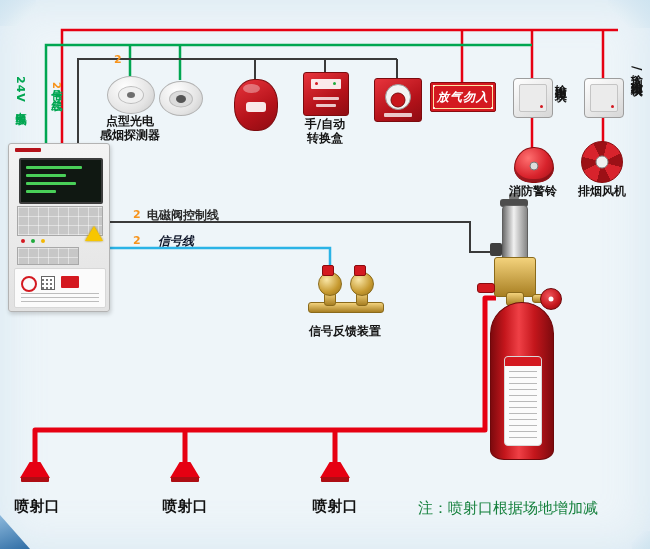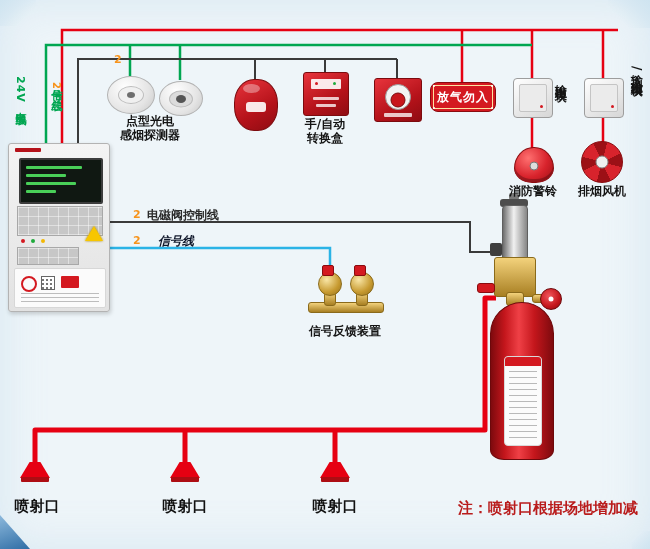--- a/index.html
+++ b/index.html
@@ -34,21 +34,21 @@
   .detector{border-radius:50%;background:radial-gradient(circle at 38% 30%,#ffffff,#e4e4e4 62%,#c7c7c7);border:1px solid #b2b2b2;}
   .det-inner{position:absolute;left:50%;top:50%;transform:translate(-50%,-50%);border-radius:50%;background:#f0f0f0;border:1px solid #bdbdbd;}
   .det-dot{position:absolute;left:50%;top:50%;transform:translate(-50%,-50%);border-radius:50%;background:#6e6e6e;}
   
   .redbody{background:linear-gradient(150deg,#e8343c,#b5121a 60%,#8f0c12);border:1px solid #7c0a0e;}
   .sounder{border-radius:20px/24px;}
   .gloss{position:absolute;left:20%;top:8%;width:40%;height:18%;border-radius:50%;background:rgba(255,255,255,.35);}
   .whitebar{position:absolute;background:rgba(255,255,255,.9);border-radius:1px;}
   .estop-ring{position:absolute;left:50%;top:42%;transform:translate(-50%,-50%);width:24px;height:24px;border-radius:50%;background:#f3f3f3;border:1px solid #999;}
   .estop-btn{position:absolute;left:50%;top:50%;transform:translate(-50%,-50%);width:13px;height:13px;border-radius:50%;background:#c8161d;border:1px solid #7c0a0e;}
-  .sign{background:#d41920;border:1px solid #8a0b0f;border-radius:8px;}
+  .sign{background:#d41920;border:1px solid #8a0b0f;border-radius:2px;font-style:italic;}
   .sign .frame{position:absolute;inset:2px;border:1px solid rgba(255,238,170,.95);}
   .sign .txt{position:absolute;inset:0;display:flex;align-items:center;justify-content:center;color:#fff;font-weight:700;font-size:12px;letter-spacing:1px;}
   .screwdot{position:absolute;width:2px;height:2px;border-radius:50%;background:#fff;}
   .module{background:linear-gradient(145deg,#ffffff,#d6d6d6);border:1px solid #9d9d9d;border-radius:4px;}
   .module .face{position:absolute;inset:5px;background:#ebebeb;border:1px solid #c4c4c4;border-radius:2px;}
   .bell{border-radius:50% 50% 46% 46%/60% 60% 42% 42%;background:radial-gradient(circle at 35% 30%,#ff7070,#d8232c 55%,#9c0f14);border:1px solid #8a0b0f;box-shadow:inset 0 -3px 0 rgba(0,0,0,.25);}
   .bell .screw{position:absolute;left:50%;top:52%;transform:translate(-50%,-50%);width:7px;height:7px;border-radius:50%;background:#ddd;border:1px solid #777;}
   .fan{border-radius:50%;background:repeating-conic-gradient(from 15deg,#d8232c 0 50deg,#9c1016 50deg 90deg);border:1px solid #8a0b0f;}
   .fan-cap{position:absolute;left:50%;top:50%;transform:translate(-50%,-50%);width:11px;height:11px;border-radius:50%;background:#efefef;border:1px solid #888;}
   
@@ -61,21 +61,21 @@
             border-radius:50% 50% 14px 14px/20% 20% 10px 10px;border:1px solid #6d080b;}
   .cyl-label{background:#fbfbfb;border:1px solid #d9d9d9;border-radius:4px;overflow:hidden;}
   .cyl-label .hdr{position:absolute;left:0;top:0;width:100%;height:9px;background:#d41920;}
   .cyl-label .lines{position:absolute;left:4px;top:14px;right:4px;bottom:5px;background:repeating-linear-gradient(180deg,#b9b9b9 0 1px,transparent 1px 6px);}
   .gauge{border-radius:50%;background:radial-gradient(circle at 40% 35%,#f1565c,#c4161c 60%,#8a0b0f);border:1px solid #6d080b;}
   .gauge .pin{position:absolute;left:50%;top:50%;transform:translate(-50%,-50%);width:5px;height:5px;border-radius:50%;background:#fff;}
   
   .nozzle-cone{position:absolute;left:0;top:0;width:30px;height:16px;background:#e60012;clip-path:polygon(32% 0,68% 0,100% 100%,0 100%);}
   .nozzle-lip{position:absolute;left:1px;top:15px;width:28px;height:5px;background:#ad0d13;border-radius:1px;}
   .corner{position:absolute;z-index:0;}
-  .note{position:absolute;z-index:3;color:#b91c1c;font-weight:700;font-size:15px;white-space:nowrap;margin-left:40px;}
+  .note{position:absolute;z-index:3;color:#15803d;font-weight:400;font-size:15px;white-space:nowrap;}
   .nozlbl{position:absolute;z-index:3;font-weight:700;color:#111;font-size:15px;text-align:center;}
 </style>
 </head>
 <body>
 
 <div class="stage">
 
   <div class="corner" style="left:0;top:0;width:36px;height:26px;background:linear-gradient(135deg,#cfe4f0,transparent 70%);"></div>
   <div class="corner" style="right:0;top:0;width:42px;height:28px;background:linear-gradient(225deg,#cfe4f0,transparent 70%);"></div>
   <div class="corner" style="left:0;bottom:0;width:30px;height:34px;clip-path:polygon(0 0,0 100%,100% 100%);background:linear-gradient(160deg,#8db9dc,#2f6da5);"></div>
@@ -217,21 +217,21 @@
   <div class="vlbl" style="left:12px;top:76px;height:84px;color:#00a651;font-size:11px;letter-spacing:1px;">24V电源线</div>
   <div class="vlbl" style="left:48px;top:80px;height:84px;color:#00a651;font-size:11px;letter-spacing:1px;">
     <span>信号</span><span style="color:#f7941d;font-size:10px;">2</span><span>总线</span>
   </div>
   <div class="marker2" style="left:114px;top:53px;">2</div>
   <div class="marker2" style="left:133px;top:208px;">2</div>
   <div class="wirelbl" style="left:147px;top:207px;color:#2b2b2b;">电磁阀控制线</div>
   <div class="marker2" style="left:133px;top:234px;">2</div>
   <div class="wirelbl" style="left:158px;top:233px;color:#0f172a;font-style:italic;">信号线</div>
 
-  <div class="lbl" style="left:94px;top:114px;width:72px;margin-left:20px;">
+  <div class="lbl" style="left:94px;top:114px;width:72px;">
     <span>点型光电</span>
       <span>感烟探测器</span>
   </div>
   <div class="lbl" style="left:297px;top:117px;width:56px;">
     <span>手/自动</span>
       <span>转换盒</span>
   </div>
   <div class="vlbl" style="left:552px;top:74px;height:72px;">输出模块</div>
   <div class="vlbl" style="left:628px;top:64px;height:126px;letter-spacing:1px;">输入/输出模块</div>
   <div class="lbl" style="left:504px;top:184px;width:58px;">消防警铃</div>

